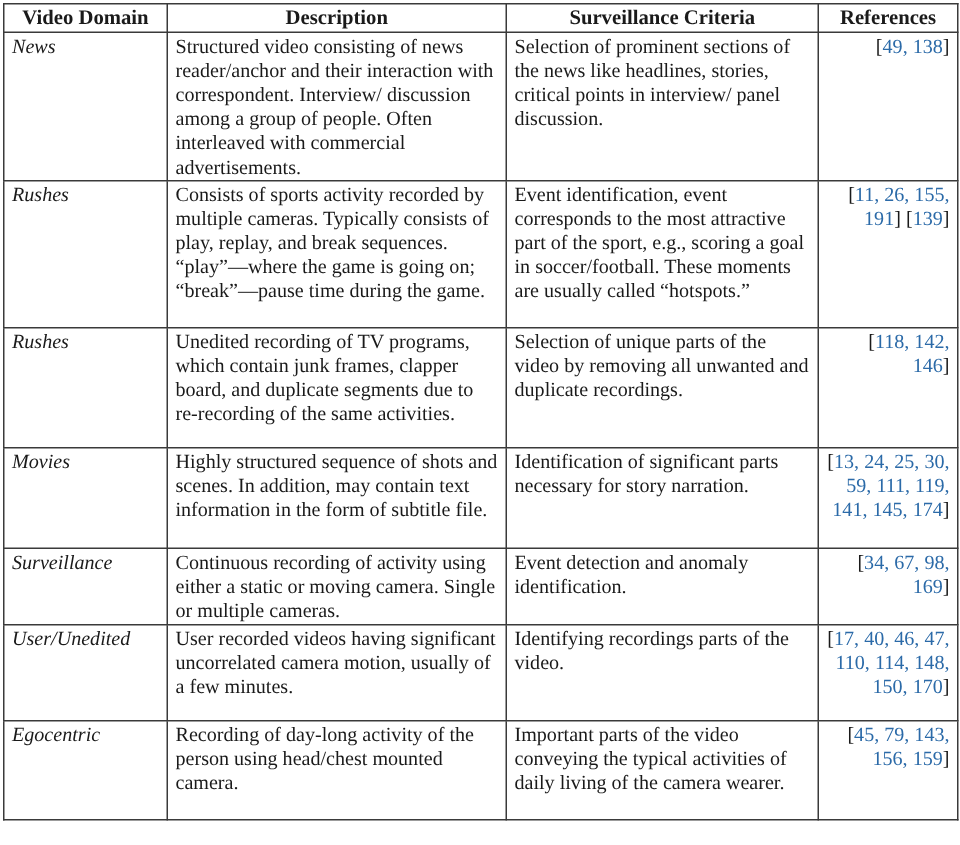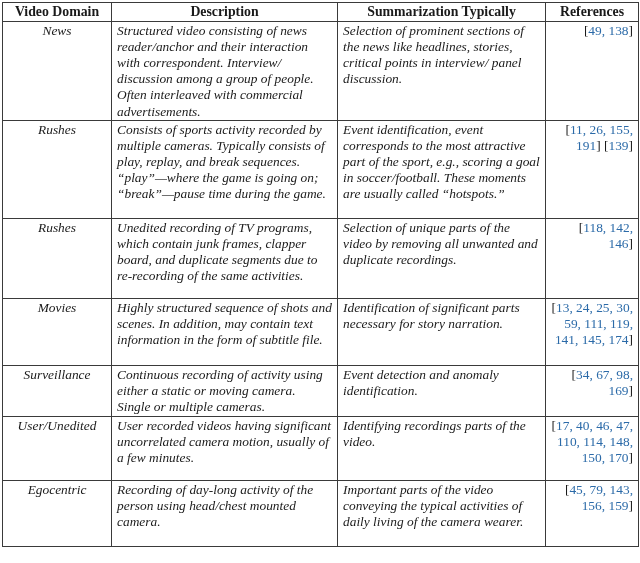--- a/index.html
+++ b/index.html
@@ -13,22 +13,22 @@
     line-height: 16.1px;
     color: #1a1a1a;
     table-layout: fixed;
   }
   th, td {
     border: 1.2px solid #3a3a3a;
     vertical-align: top;
     padding: 1px 5px 0 5px;
   }
   th { font-weight: bold; text-align: center; padding-top: 1px; padding-bottom: 1px; height: 16px; font-size: 13.8px; }
-  td.domain { font-style: italic; text-align: center; }
-  td.desc, td.crit { text-align: left; font-style: italic; }
+  td.domain { font-style: italic; text-align: left; }
+  td.desc, td.crit { text-align: left; }
   td.refs { text-align: right; }
   .ref { color: #2b6aa8; }
   .brk { color: #1a1a1a; }
   col.c1 { width: 109px; }
   col.c2 { width: 226px; }
   col.c3 { width: 208px; }
   col.c4 { width: 93px; }
   tr.r-news td { height: 96px; }
   tr.r-sports td { height: 96px; }
   tr.r-rushes td { height: 78px; }
@@ -44,21 +44,21 @@
   <colgroup>
       <col class="c1">
       <col class="c2">
       <col class="c3">
       <col class="c4">
     </colgroup>
   <thead>
     <tr>
       <th>Video Domain</th>
       <th>Description</th>
-      <th>Summarization Typically</th>
+      <th>Surveillance Criteria</th>
       <th>References</th>
     </tr>
   </thead>
   <tbody>
     <tr class="r-news">
       <td class="domain">News</td>
       <td class="desc">Structured video consisting of news reader/anchor and their interaction with correspondent. Interview/ discussion among a group of people. Often interleaved with commercial advertisements.</td>
       <td class="crit">Selection of prominent sections of the news like headlines, stories, critical points in interview/ panel discussion.</td>
       <td class="refs ref"><span class="brk">[</span><span>49, 138</span><span class="brk">]</span></td>
     </tr>

